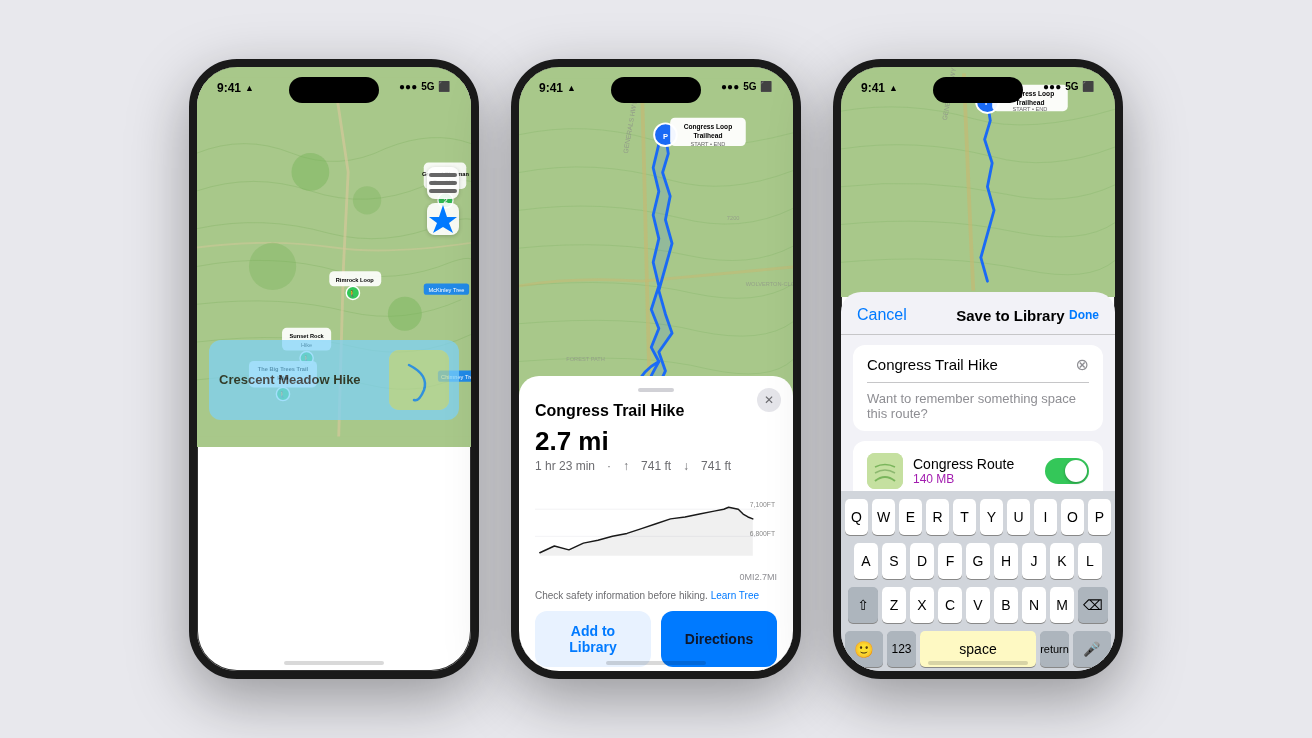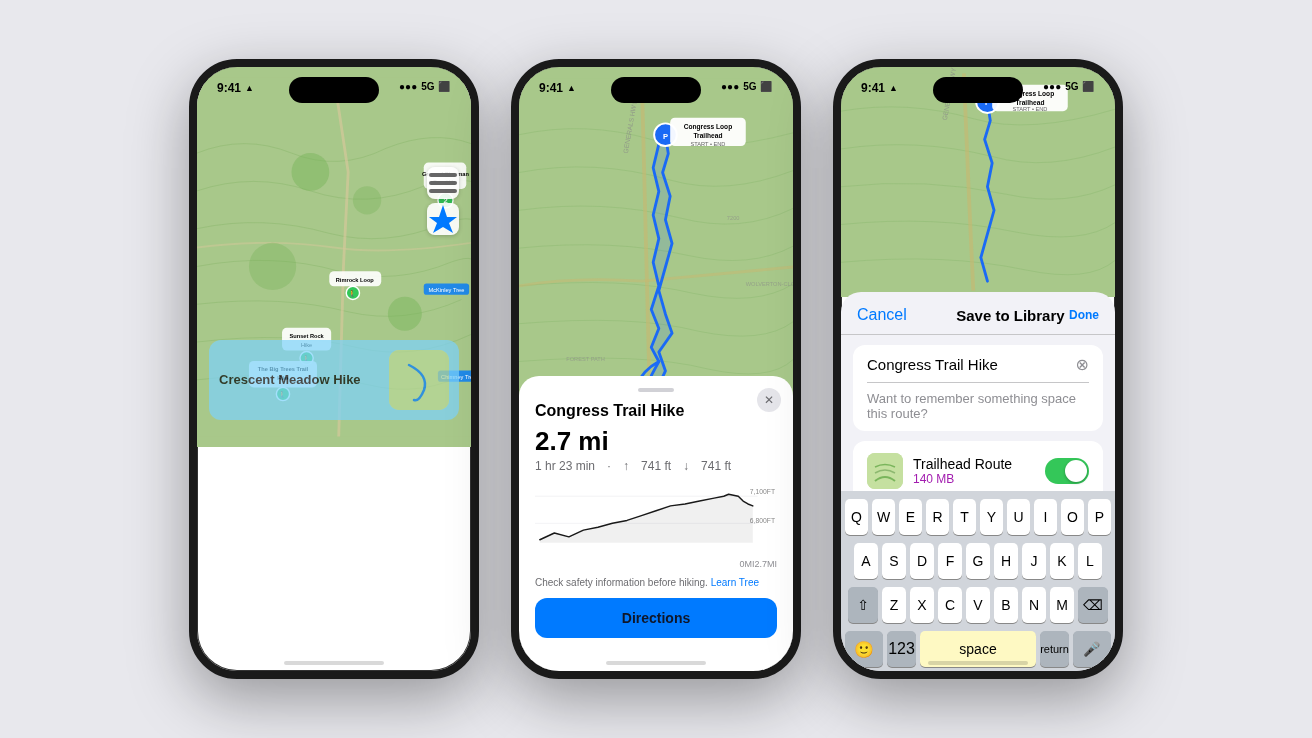--- a/index.html
+++ b/index.html
@@ -263,21 +263,21 @@
     .card-distance {
       font-size: 26px;
       font-weight: 700;
       color: #000;
       margin-bottom: 2px;
     }
 
     .card-time {
       font-size: 12px;
       color: #6c6c70;
-      margin-bottom: 10px;
+      margin-bottom: 23px;
       display: flex;
       gap: 12px;
       align-items: center;
     }
 
     .elevation-chart {
       width: 100%;
       height: 70px;
       margin-bottom: 6px;
       position: relative;
@@ -512,21 +512,21 @@
     }
 
     .kb-key.delete {
       background: #adb5bd;
       max-width: 30px;
     }
 
     .kb-key.numbers {
       background: #adb5bd;
       max-width: 38px;
-      font-size: 16px;
+      font-size: 12px;
     }
 
     .kb-key.space {
       flex: 4;
       max-width: none;
       background: #fef9c3;
     }
 
     .kb-key.return-key {
       background: #adb5bd;
@@ -833,20 +833,21 @@
       </div>
       <div class="chart-labels">
         <span>0MI</span>
         <span>2.7MI</span>
       </div>
       <div class="safety-text">
         <span>Check safety information before hiking.</span>
         <a href="#">Learn Tree</a>
       </div>
       <div class="card-buttons">
+        <button class="btn-library">Add to Library</button>
         <button class="btn-directions">Directions</button>
       </div>
     </div>
     <div class="home-indicator"></div>
   </div>
 
   <div class="phone">
     <div class="dynamic-island"></div>
     <div class="status-bar">
       <div class="status-time">
@@ -902,21 +903,21 @@
         <div class="download-row">
           <div class="download-icon">
             <svg viewBox="0 0 36 36" width="36" height="36" xmlns="http://www.w3.org/2000/svg">
               <rect width="36" height="36" rx="8" fill="#c5e0a0"></rect>
               <path d="M8,28 Q18,20 28,28" stroke="#7ab55c" stroke-width="2" fill="none"></path>
               <path d="M8,20 Q18,14 28,20" stroke="#8db870" stroke-width="1.5" fill="none"></path>
               <path d="M8,14 Q18,9 28,14" stroke="#7ab55c" stroke-width="1.5" fill="none"></path>
             </svg>
           </div>
           <div class="download-info">
-            <div class="download-title">Trailhead Route</div>
+            <div class="download-title">Congress Route</div>
             <div class="download-size">140 MB</div>
           </div>
           <div class="toggle">
             <div class="toggle-knob"></div>
           </div>
         </div>
         <div class="download-description">Allows you to access the route and surrounding map even when you don't have an internet connection.</div>
       </div>
 
       <div class="keyboard">

